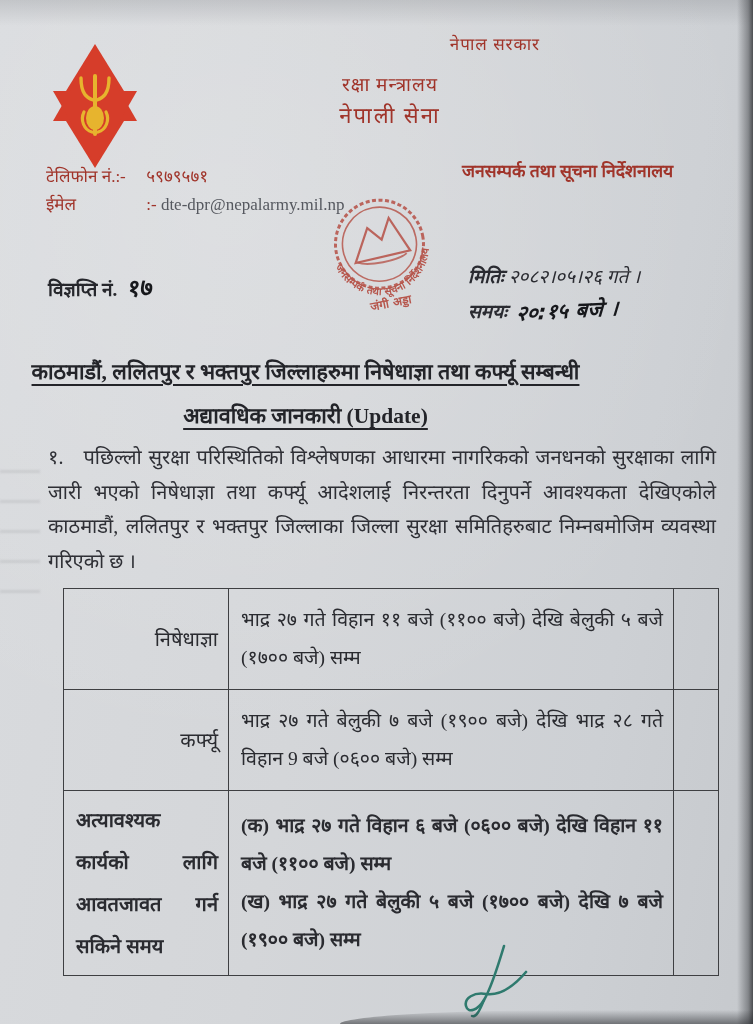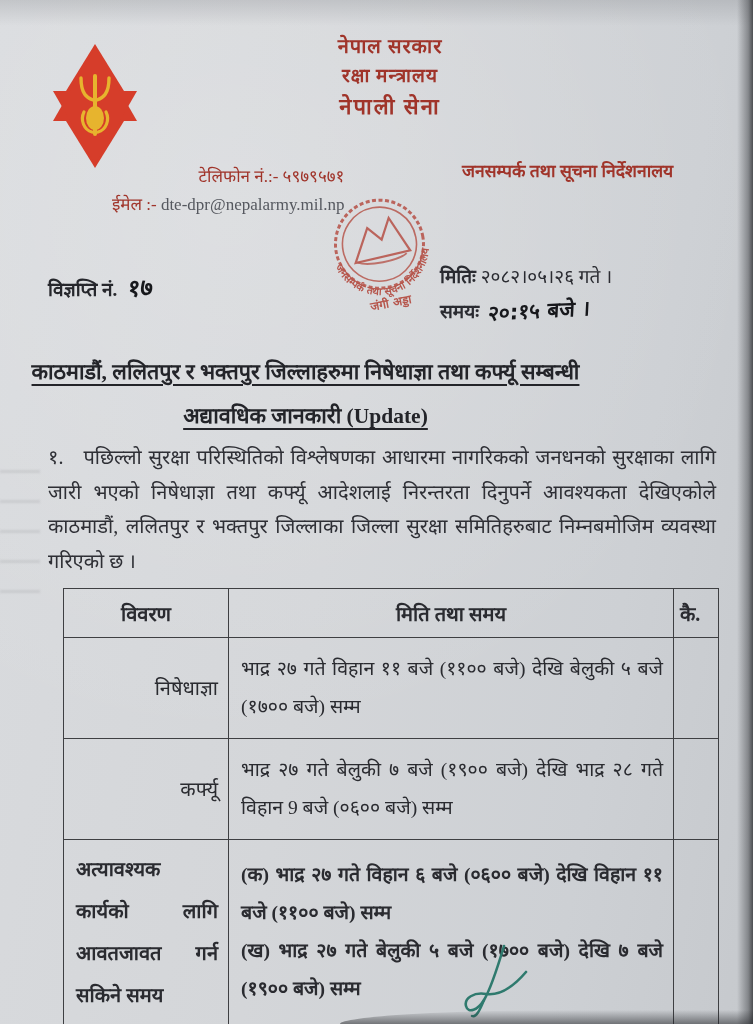--- a/index.html
+++ b/index.html
@@ -26,37 +26,37 @@
   .fold-top{
     position:absolute;top:0;left:0;width:753px;height:26px;
     background:linear-gradient(to bottom, rgba(120,123,128,0.25), rgba(120,123,128,0));
   }
 
   .abs{position:absolute;}
   .red{color:#a0342a;}
 
   
   .gov-head{left:240px;top:36px;width:300px;text-align:center;line-height:1.0;}
-  .gov-line1{font-size:20px;font-weight:700;letter-spacing:1px;}
-  .gov-line2{font-size:19px;font-weight:700;margin-top:10px;letter-spacing:1px;}
-  .gov-line3{font-size:22px;font-weight:700;margin-top:11px;letter-spacing:2px;}
-
-  .contact{left:46px;top:163px;font-size:17px;line-height:28px;white-space:nowrap;text-align:right;}
+  .gov-line1{font-size:17px;font-weight:400;letter-spacing:1px;text-align:right;}
+  .gov-line2{font-size:19px;font-weight:400;margin-top:22px;letter-spacing:1px;}
+  .gov-line3{font-size:22px;font-weight:400;margin-top:11px;letter-spacing:2px;}
+
+  .contact{left:46px;top:163px;font-size:17px;line-height:28px;white-space:nowrap;}
   .contact .lbl{display:inline-block;min-width:96px;}
   .contact .email-val{color:#55585f;}
 
   .directorate{left:462px;top:158px;font-size:17.5px;font-weight:700;line-height:27px;}
 
   .meta-left{left:48px;top:270px;font-size:19px;font-weight:600;color:#26272c;white-space:nowrap;}
   .hand{
     display:inline-block;font-family:"DejaVu Sans",sans-serif;
     font-weight:700;color:#17181c;transform:rotate(-3deg) skewX(-6deg);
   }
   .hand-no{font-size:24px;margin-left:6px;}
-  .meta-right{left:440px;top:260px;font-size:19px;color:#2a2b31;line-height:34px;white-space:nowrap;}
+  .meta-right{left:468px;top:260px;font-size:19px;color:#2a2b31;line-height:34px;white-space:nowrap;font-style:italic;}
   .meta-right .lbl{font-weight:600;}
   .hand-time{font-size:21px;margin-left:4px;}
 
   
   .title{left:0;top:350px;width:611px;text-align:center;color:#232429;font-weight:700;font-size:21.5px;line-height:44px;}
   .title span{text-decoration:underline;text-decoration-thickness:1.5px;text-underline-offset:5px;}
 
   
   .para{left:48px;top:440px;width:668px;font-size:20px;line-height:34.5px;color:#2e2f35;text-align:justify;}
   .para .num{margin-right:20px;}
@@ -181,25 +181,20 @@
     <span class="num">१.</span><span>पछिल्लो सुरक्षा परिस्थितिको विश्लेषणका आधारमा नागरिकको जनधनको सुरक्षाका लागि जारी भएको निषेधाज्ञा तथा कर्फ्यू आदेशलाई निरन्तरता दिनुपर्ने आवश्यकता देखिएकोले काठमाडौं, ललितपुर र भक्तपुर जिल्लाका जिल्ला सुरक्षा समितिहरुबाट निम्नबमोजिम व्यवस्था गरिएको छ ।</span>
   </div>
 
   <table class="sched">
     <colgroup>
         <col class="c1">
         <col class="c2">
         <col class="c3">
       </colgroup>
     <tbody>
-        <tr>
-      <th>विवरण</th>
-      <th>मिति तथा समय</th>
-      <th class="kai">कै.</th>
-    </tr>
     <tr class="r1">
       <td class="lab">निषेधाज्ञा</td>
       <td class="detail">भाद्र २७ गते विहान ११ बजे (११०० बजे) देखि बेलुकी ५ बजे (१७०० बजे) सम्म</td>
       <td></td>
     </tr>
     <tr class="r2">
       <td class="lab">कर्फ्यू</td>
       <td class="detail">भाद्र २७ गते बेलुकी ७ बजे (१९०० बजे) देखि भाद्र २८ गते विहान 9 बजे (०६०० बजे) सम्म</td>
       <td></td>
     </tr>

